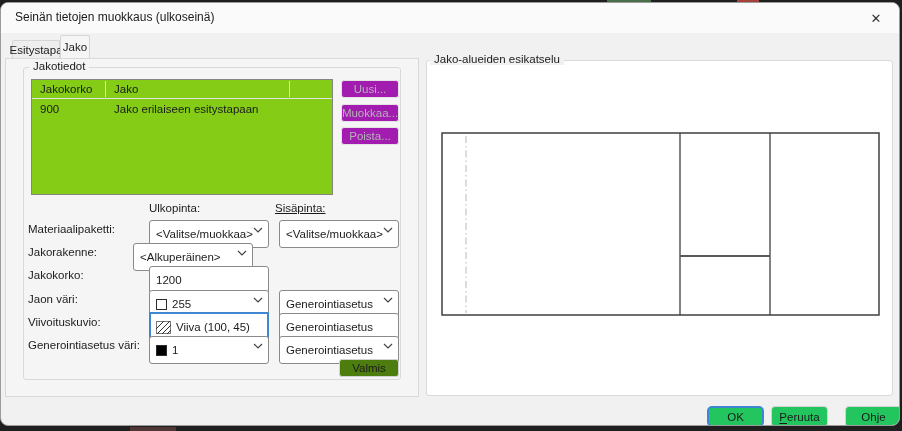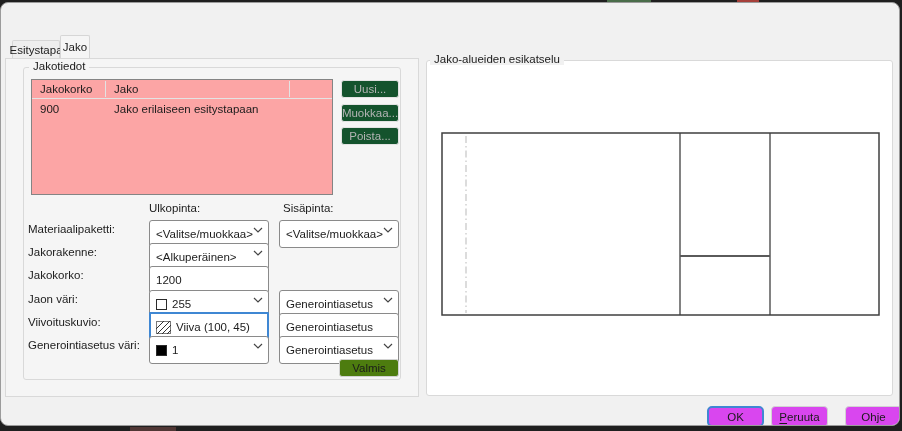--- a/index.html
+++ b/index.html
@@ -36,63 +36,69 @@
     background:#f5f5f5;border:1px solid #d9d9d9;box-sizing:border-box;z-index:1;
   }
   .groupbox{position:absolute;border:1px solid #d9d9d9;border-radius:3px;box-sizing:border-box;z-index:1;}
   .group-label{position:absolute;font-size:11.5px;color:#1b1b1b;padding:0 4px;white-space:nowrap;z-index:2;}
   .g1{left:22px;top:64px;width:378px;height:313px;}
   .g1-label{left:28px;top:57px;background:#f5f5f5;}
   .g2{left:425px;top:57px;width:467px;height:336px;background:#ffffff;}
   .g2-label{left:429px;top:50px;background:#f1f1f1;}
   .listbox{
     position:absolute;left:30px;top:76px;width:302px;height:116px;
-    background:#fca5a5;border:1px solid #848484;box-sizing:border-box;z-index:2;
+    background:#84cc16;border:1px solid #848484;box-sizing:border-box;z-index:2;
   }
   .lb-header{position:absolute;left:0;top:0;width:100%;height:18px;border-bottom:1px solid #e3e3e3;}
   .lb-colsep{position:absolute;top:1px;width:1px;height:16px;background:#e3e3e3;}
   .lb-htext{position:absolute;top:3px;font-size:11.5px;color:#1b1b1b;white-space:nowrap;}
   .lb-cell{position:absolute;top:23px;font-size:11.5px;color:#1b1b1b;white-space:nowrap;}
   .btn{
     position:absolute;box-sizing:border-box;border-radius:3px;
     display:flex;align-items:center;justify-content:center;
     font-size:11.5px;color:#1b1b1b;background:#4d7c0f;border:1px solid #d2d2d2;cursor:pointer;
     z-index:2;
   }
-  .btn.disabled{background:#14532d;border-color:#e3e3e3;color:#b4b4b4;cursor:default;}
+  .btn.disabled{background:#a21caf;border-color:#e3e3e3;color:#b4b4b4;cursor:default;}
   .side-btn{left:340px;width:58px;height:18px;}
   .lbl{position:absolute;font-size:11.5px;color:#1b1b1b;white-space:nowrap;z-index:2;}
   .combo,.field{
     position:absolute;height:17px;width:120px;box-sizing:border-box;
     background:#ffffff;border:1px solid #8a8a8a;border-radius:3px;
     display:flex;align-items:center;padding:13px 6px;
     font-size:11.5px;color:#1b1b1b;white-space:nowrap;overflow:hidden;z-index:2;
   }
   .combo{cursor:pointer;}
   .combo .chev{position:absolute;right:5px;top:6px;line-height:0;}
   .field.focused{border:2px solid #3f87d3;border-radius:1px;padding:13px 5px;}
   .swatch{width:11px;height:11px;border:1px solid #2b2b2b;box-sizing:border-box;margin-right:5px;flex:none;}
   .sw-white{background:#ffffff;}
   .sw-black{background:#000000;}
   .hatch-ico{margin-right:5px;flex:none;line-height:0;}
   .preview-svg{position:absolute;left:425px;top:57px;z-index:2;}
-  .footer-btn{height:21px;width:57px;top:403px;border-radius:4px;background:#d946ef;}
+  .footer-btn{height:21px;width:57px;top:403px;border-radius:4px;background:#22c55e;}
   .footer-btn.default{border:2px solid #3f87d3;border-radius:5px;}
   .valmis{left:338px;top:356px;width:60px;height:18px;}
   .u{text-decoration:underline;text-underline-offset:2px;}
 </style>
 </head>
 <body>
 
 <div class="frag" style="left:607px;width:44px;background:#4a6d4a;"></div>
 <div class="frag" style="left:737px;width:22px;background:#a6403a;"></div>
 <div class="frag" style="left:130px;width:46px;top:427px;height:4px;background:#503634;"></div>
 
 <div class="dialog">
 
+  <div class="titlebar">
+    <span class="title-text">Seinän tietojen muokkaus (ulkoseinä)</span>
+    <div class="close-btn">
+      <span>✕</span>
+    </div>
+  </div>
 
   <div class="tab inactive">
     <span>Esitystapa</span>
   </div>
   <div class="tab active">
     <span>Jako</span>
   </div>
   <div class="tab-page"></div>
 
   <div class="groupbox g1"></div>
@@ -115,38 +121,38 @@
     <span>Uusi...</span>
   </div>
   <div class="btn side-btn disabled" style="top:101px;">
     <span>Muokkaa...</span>
   </div>
   <div class="btn side-btn disabled" style="top:124px;">
     <span>Poista...</span>
   </div>
 
   <span class="lbl" style="left:148px;top:199px;">Ulkopinta:</span>
-  <span class="lbl" style="left:282px;top:199px;">Sisäpinta:</span>
+  <span class="lbl" style="left:274px;top:199px;text-decoration:underline;">Sisäpinta:</span>
 
   <span class="lbl" style="left:27px;top:220px;">Materiaalipaketti:</span>
   <div class="combo" style="left:148px;top:217px;">
     <span>&lt;Valitse/muokkaa&gt;</span>
     <span class="chev"><svg width="10" height="6">
           <polyline points="1,1 5,5 9,1" fill="none" stroke="#454545" stroke-width="1.2"></polyline>
         </svg></span>
   </div>
   <div class="combo" style="left:278px;top:217px;">
     <span>&lt;Valitse/muokkaa&gt;</span>
     <span class="chev"><svg width="10" height="6">
           <polyline points="1,1 5,5 9,1" fill="none" stroke="#454545" stroke-width="1.2"></polyline>
         </svg></span>
   </div>
 
   <span class="lbl" style="left:27px;top:243px;">Jakorakenne:</span>
-  <div class="combo" style="left:148px;top:240px;">
+  <div class="combo" style="left:132px;top:240px;">
     <span>&lt;Alkuperäinen&gt;</span>
     <span class="chev"><svg width="10" height="6">
           <polyline points="1,1 5,5 9,1" fill="none" stroke="#454545" stroke-width="1.2"></polyline>
         </svg></span>
   </div>
 
   <span class="lbl" style="left:27px;top:266px;">Jakokorko:</span>
   <div class="field" style="left:148px;top:263px;text-align:center;">
     <span>1200</span>
   </div>

